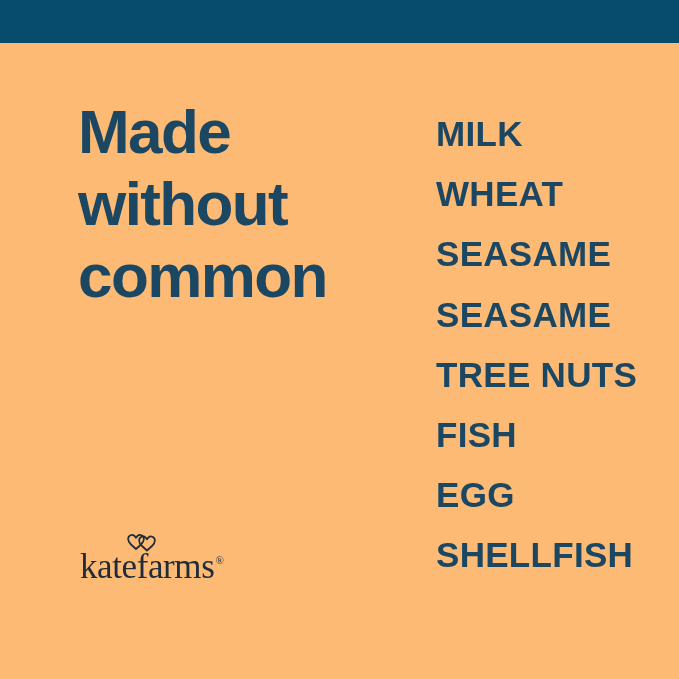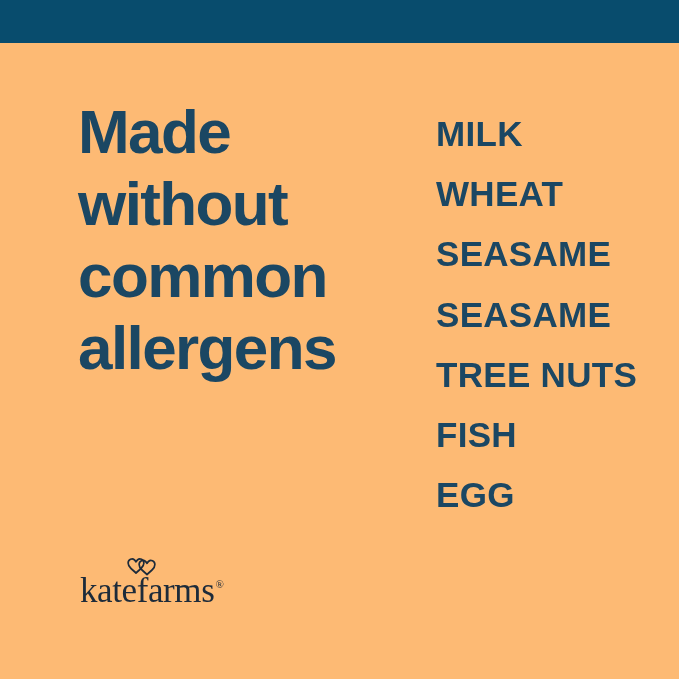--- a/index.html
+++ b/index.html
@@ -47,21 +47,21 @@
     line-height: 72px;
     letter-spacing: -1.6px;
     color: #1b4763;
     white-space: nowrap;
   }
 
   
   #logo {
     position: absolute;
     left: 80px;
-    top: 572px;
+    top: 548px;
     display: flex;
     align-items: flex-end;
   }
   #logo-mark {
     position: absolute;
     left: 46px;
     top: -16px;
     width: 40px;
     height: 24px;
   }
@@ -105,31 +105,31 @@
 <body>
 
 <div id="page">
 
   <div id="top-band"></div>
 
   <div id="headline-block">
     <div class="headline-line">Made</div>
     <div class="headline-line">without</div>
     <div class="headline-line">common</div>
-    <div class="headline-line">allergens</div>
   </div>
 
   <div id="allergen-list">
     <div class="allergen-item">MILK</div>
     <div class="allergen-item">WHEAT</div>
     <div class="allergen-item">SEASAME</div>
     <div class="allergen-item">SEASAME</div>
     <div class="allergen-item">TREE NUTS</div>
     <div class="allergen-item">FISH</div>
     <div class="allergen-item">EGG</div>
+    <div class="allergen-item">SHELLFISH</div>
   </div>
 
   <div id="logo">
     <svg id="logo-mark" viewBox="0 0 40 24">
       <path d="M5 12.5 C1 9 1.5 4.5 4.5 3.2 C7 2.1 9 3.8 10 5.8 C11 3.8 13 2.1 15.5 3.2 C18.5 4.5 19 9 15 12.5 L10 17 Z" fill="none" stroke="#1d2b3a" stroke-width="1.7" stroke-linejoin="round"></path>
       <path d="M16 14 C12 10.5 12.5 6 15.5 4.7 C18 3.6 20 5.3 21 7.3 C22 5.3 24 3.6 26.5 4.7 C29.5 6 30 10.5 26 14 L21 18.5 Z" fill="none" stroke="#1d2b3a" stroke-width="1.7" stroke-linejoin="round"></path>
     </svg>
     <span id="logo-wordmark">katefarms</span>
     <span id="logo-reg">®</span>
   </div>

